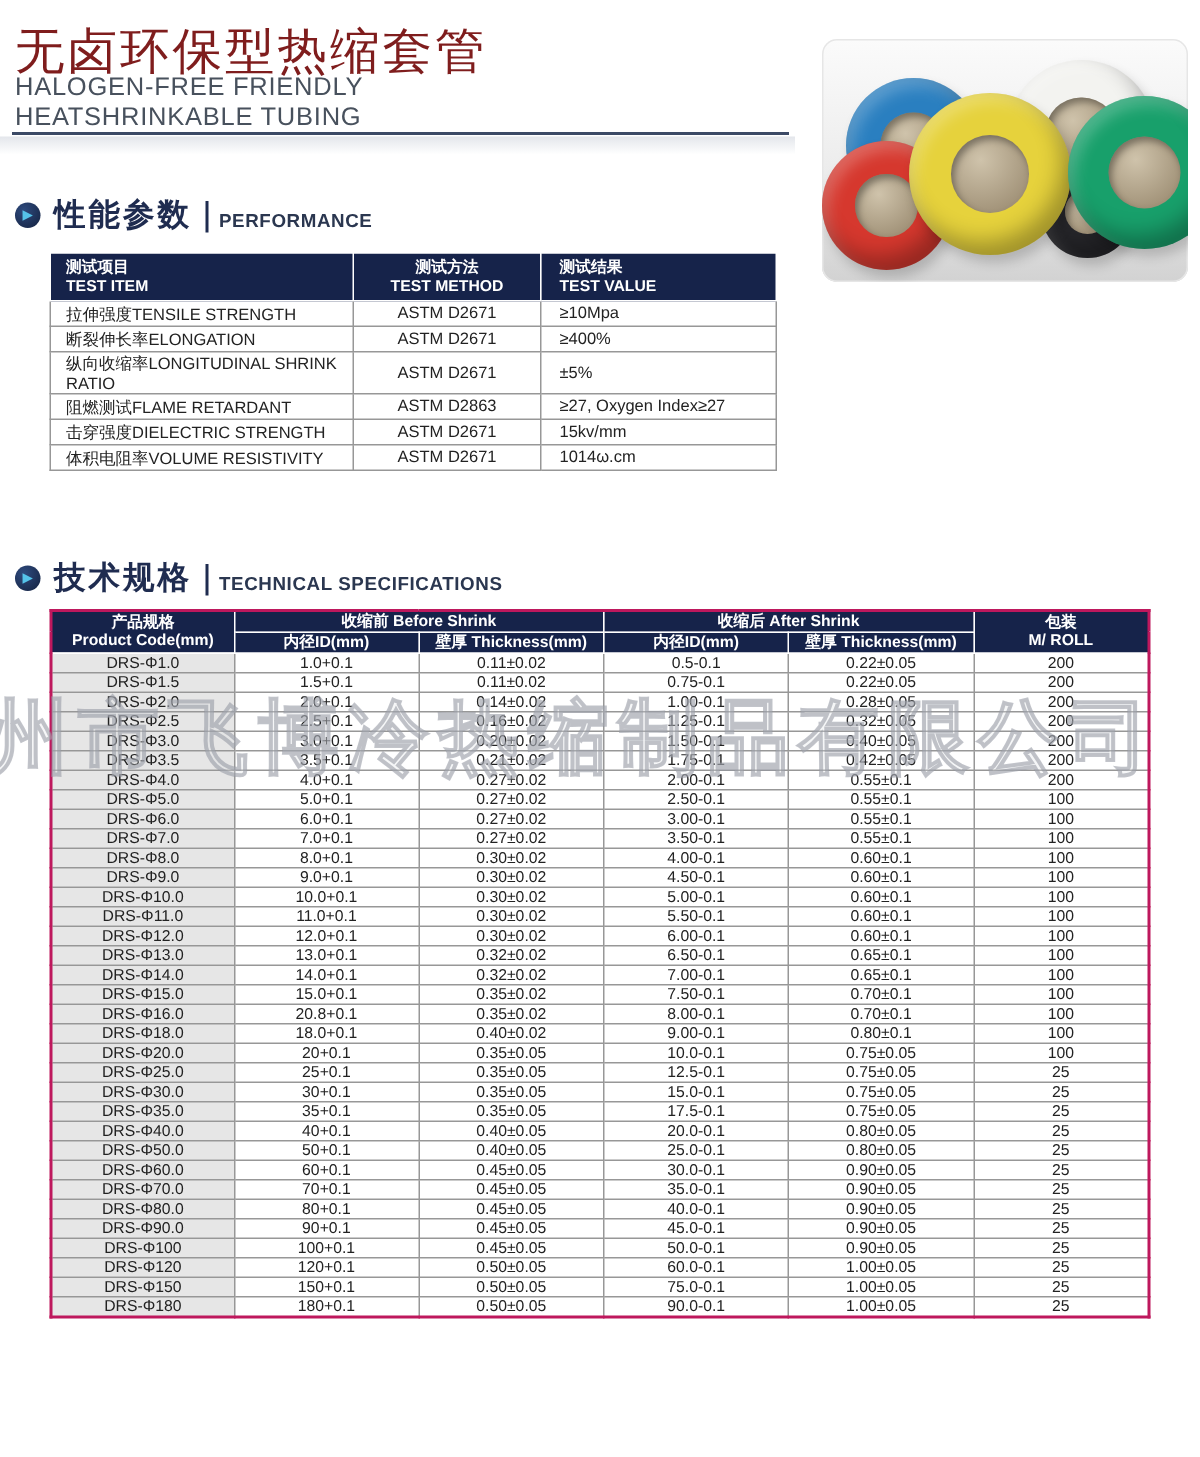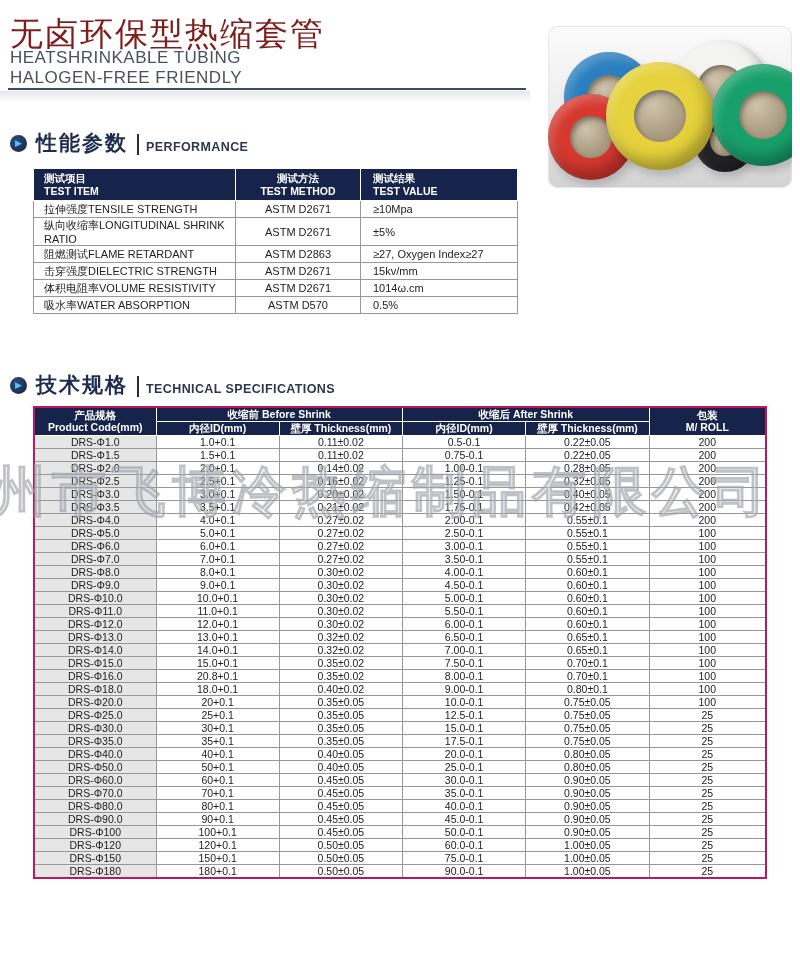--- a/index.html
+++ b/index.html
@@ -80,22 +80,22 @@
     position:absolute; left:-8px; top:456px; z-index:10; pointer-events:none;
     font-size:54px; font-weight:bold; letter-spacing:6px; white-space:nowrap;
     color:rgba(222,224,230,.30); -webkit-text-stroke:1px rgba(145,150,160,.55);
   }
 </style>
 </head>
 <body>
 
 <div class="title-cn">无卤环保型热缩套管</div>
 <div class="title-en">
+  <span class="th-line">HALOGEN-FREE FRIENDLY</span>
   <span class="th-line">HEATSHRINKABLE TUBING</span>
-  <span class="th-line">HALOGEN-FREE FRIENDLY</span>
 </div>
 <div class="head-rule"></div>
 <div class="head-fade"></div>
 
 <div class="photo">
   <div class="roll" style="left: 16px; top: 26px; width: 90px; height: 90px; z-index: 1; background: rgb(42, 127, 192);"></div>
   <div class="roll" style="left: 124px; top: 14px; width: 98px; height: 98px; z-index: 2; background: rgb(243, 243, 240);"></div>
   <div class="roll" style="left: 0px; top: 68px; width: 86px; height: 86px; z-index: 3; background: rgb(214, 56, 46);"></div>
   <div class="roll" style="left: 146px; top: 84px; width: 62px; height: 62px; z-index: 4; background: rgb(38, 38, 42);"></div>
   <div class="roll" style="left: 58px; top: 36px; width: 108px; height: 108px; z-index: 5; background: rgb(230, 210, 60);"></div>
@@ -126,43 +126,43 @@
       </th>
     </tr>
   </thead>
   <tbody>
       <tr>
         <td class="p0">拉伸强度TENSILE STRENGTH</td>
         <td class="p1">ASTM D2671</td>
         <td class="p2">≥10Mpa</td>
       </tr>
       <tr>
+        <td class="p0">断裂伸长率ELONGATION</td>
+        <td class="p1">ASTM D2671</td>
+        <td class="p2">≥400%</td>
+      </tr>
+      <tr>
         <td class="p0">纵向收缩率LONGITUDINAL SHRINK RATIO</td>
         <td class="p1">ASTM D2671</td>
         <td class="p2">±5%</td>
       </tr>
       <tr>
         <td class="p0">阻燃测试FLAME RETARDANT</td>
         <td class="p1">ASTM D2863</td>
         <td class="p2">≥27, Oxygen Index≥27</td>
       </tr>
       <tr>
         <td class="p0">击穿强度DIELECTRIC STRENGTH</td>
         <td class="p1">ASTM D2671</td>
         <td class="p2">15kv/mm</td>
       </tr>
       <tr>
         <td class="p0">体积电阻率VOLUME RESISTIVITY</td>
         <td class="p1">ASTM D2671</td>
         <td class="p2">1014ω.cm</td>
-      </tr>
-      <tr>
-        <td class="p0">吸水率WATER ABSORPTION</td>
-        <td class="p1">ASTM D570</td>
-        <td class="p2">0.5%</td>
       </tr>
     </tbody>
 </table>
 
 <div class="section sec-spec">
   <span class="sec-icon">▶</span>
   <span class="sec-cn">技术规格</span>
   <span class="sec-bar"></span>
   <span class="sec-en">TECHNICAL SPECIFICATIONS</span>
 </div>

